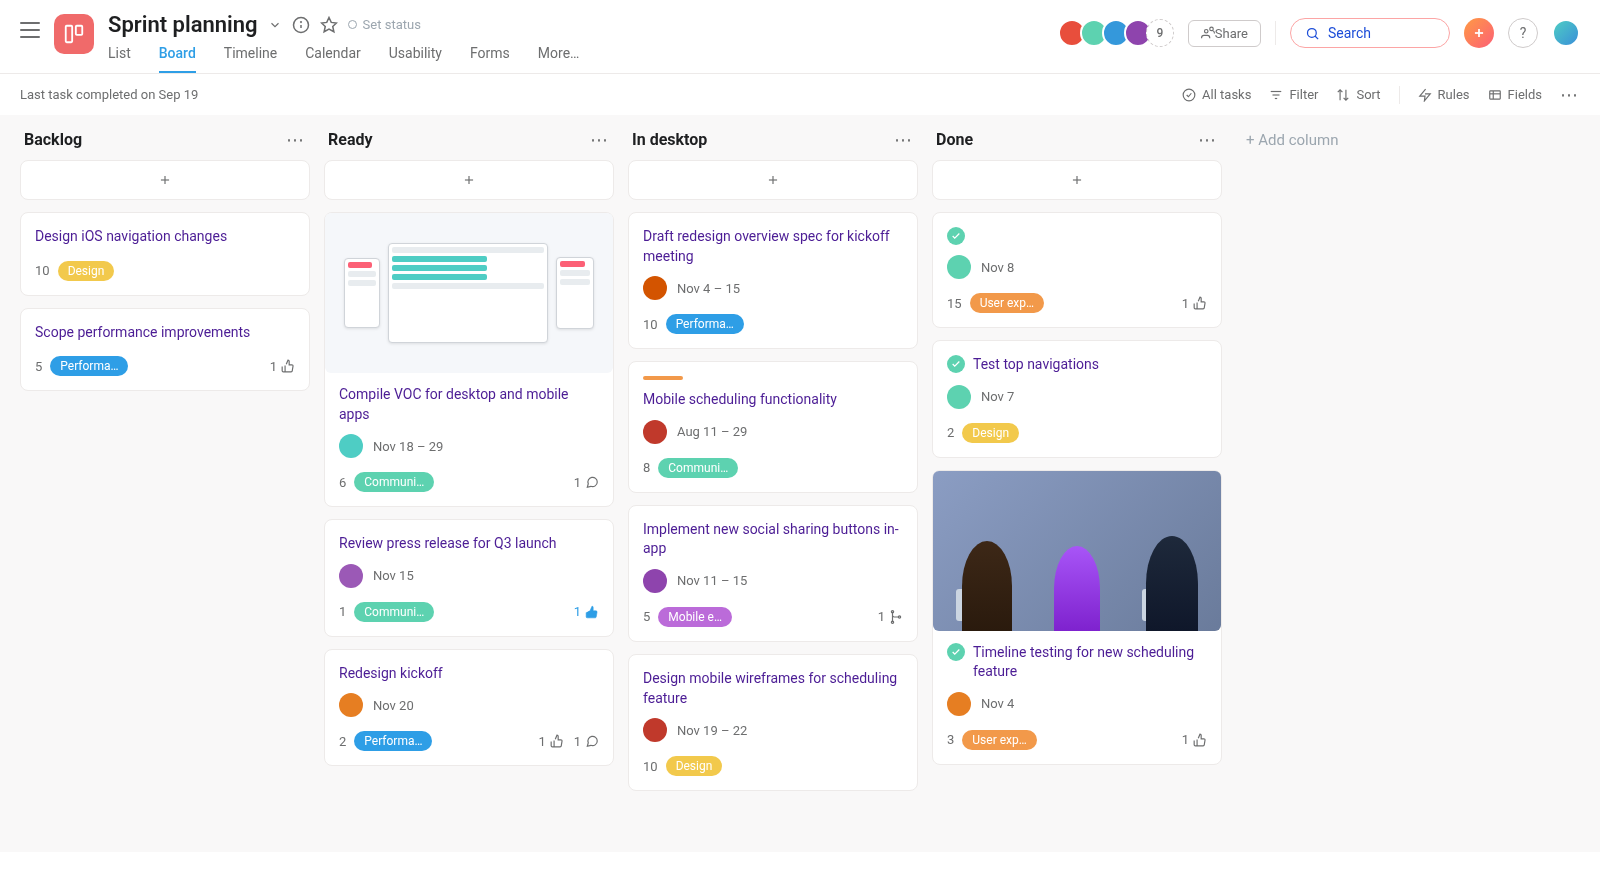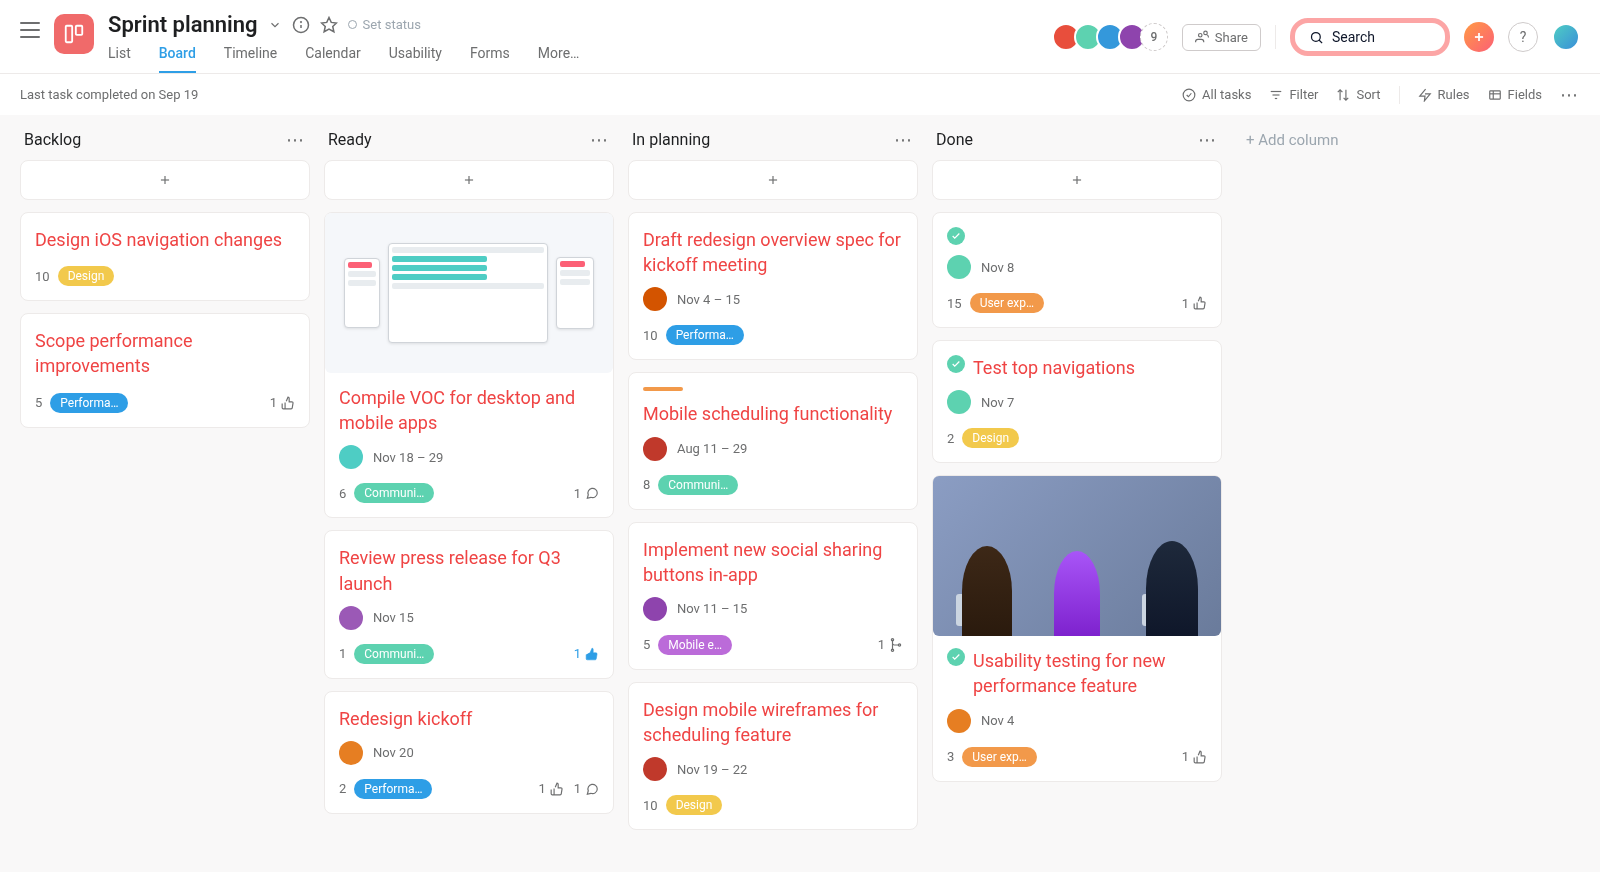--- a/index.html
+++ b/index.html
@@ -17,43 +17,43 @@
 .icon-btn { color: #6d6e6f; cursor: pointer; display: inline-flex; align-items: center; }
 .set-status { color: #9ca6af; font-size: 13px; display: inline-flex; align-items: center; gap: 6px; }
 .status-dot { width: 9px; height: 9px; border: 1.5px solid #9ca6af; border-radius: 50%; }
 .tabs { display: flex; gap: 28px; margin-top: 8px; }
 .tab { color: #6d6e6f; font-size: 14px; padding-bottom: 10px; cursor: pointer; }
 .tab.active { color: #2e9ee6; border-bottom: 2.5px solid #2e9ee6; font-weight: 500; }
 .top-right { display: flex; align-items: center; gap: 14px; margin-top: 6px; }
 .avatars-row { display: flex; align-items: center; }
 .avatar { width: 28px; height: 28px; border-radius: 50%; border: 2px solid #fff; margin-left: -6px; display: flex; align-items: center; justify-content: center; font-size: 11px; color: #fff; font-weight: 500; }
 .avatar-count { background: #fff; border: 1.5px dashed #cfcbcb; color: #6d6e6f; font-size: 12px; }
-.share-btn { display: flex; align-items: center; gap: 6px; border: 1px solid #cfcbcb; border-radius: 6px; padding: 5px 12px; color: #6d6e6f; font-size: 13px; cursor: pointer; }
+.share-btn { display: flex; align-items: center; border: 1px solid #cfcbcb; border-radius: 6px; padding: 5px 12px; color: #6d6e6f; font-size: 13px; cursor: pointer; }
 .vbar { width: 1px; height: 24px; background: #edeae9; }
-.search { display: flex; align-items: center; gap: 8px; border: 5px solid #fca5a5; border-radius: 18px; padding: 6px 14px; width: 160px; color: #0f172a; }
+.search { display: flex; align-items: center; gap: 8px; border: 1px solid #fca5a5; border-radius: 18px; padding: 6px 14px; width: 160px; color: #1d4ed8; }
 .circle-btn { width: 30px; height: 30px; border-radius: 50%; display: flex; align-items: center; justify-content: center; cursor: pointer; }
 .circle-btn.orange { background: linear-gradient(135deg, #ff9a44, #fc6076); color: #fff; }
 .circle-btn.help { border: 1px solid #cfcbcb; color: #6d6e6f; }
 .user-avatar { background: linear-gradient(135deg, #4ecdc4, #3a8fd8); }
 
 
 .subbar { display: flex; align-items: center; justify-content: space-between; padding: 10px 20px; font-size: 13px; color: #6d6e6f; }
 .subbar-right { display: flex; align-items: center; gap: 18px; }
 .tool { display: inline-flex; align-items: center; gap: 6px; cursor: pointer; }
 
 
 .board { display: flex; gap: 14px; padding: 6px 20px 30px 20px; background: #f9f8f8; align-items: flex-start; min-height: calc(100vh - 140px); }
 .column { width: 290px; flex-shrink: 0; }
 .col-header { display: flex; align-items: center; justify-content: space-between; padding: 8px 4px 10px; }
-.col-title { font-size: 16px; font-weight: 400; color: #1e1f21; }
+.col-title { font-size: 16px; font-weight: 700; color: #1e1f21; }
 .more-icon { color: #6d6e6f; cursor: pointer; font-size: 18px; letter-spacing: 2px; }
 .add-card { background: #fff; border: 1px solid #edeae9; border-radius: 8px; height: 40px; display: flex; align-items: center; justify-content: center; color: #6d6e6f; margin-bottom: 12px; cursor: pointer; }
 .add-card svg { width: 14px; height: 14px; }
 .card { background: #fff; border: 1px solid #edeae9; border-radius: 8px; padding: 14px; margin-bottom: 12px; cursor: pointer; }
-.card-title { font-size: 18px; color: #ef4444; line-height: 1.4; }
+.card-title { font-size: 14px; color: #4c1d95; line-height: 1.4; }
 .card-footer { display: flex; align-items: center; justify-content: space-between; margin-top: 14px; }
 .card-left { display: flex; align-items: center; gap: 8px; font-size: 13px; color: #6d6e6f; }
 .card-right { display: flex; align-items: center; gap: 10px; font-size: 13px; color: #6d6e6f; }
 .tag { display: inline-block; padding: 3px 10px; border-radius: 10px; font-size: 12px; color: #fff; max-width: 80px; white-space: nowrap; overflow: hidden; text-overflow: ellipsis; }
 .meta-row { display: flex; align-items: center; gap: 10px; margin-top: 10px; color: #6d6e6f; font-size: 13px; }
 .small-avatar { width: 24px; height: 24px; border-radius: 50%; flex-shrink: 0; }
 .complete-check { width: 18px; height: 18px; border-radius: 50%; background: #5dd2b0; display: inline-flex; align-items: center; justify-content: center; color: #fff; margin-right: 8px; flex-shrink: 0; }
 .card-title-row { display: flex; align-items: flex-start; }
 .add-column { color: #9ca6af; font-size: 15px; padding: 10px; cursor: pointer; white-space: nowrap; }
 .cover { height: 160px; border-radius: 6px; margin: -14px -14px 12px -14px; overflow: hidden; }
@@ -335,21 +335,21 @@
               </svg></span>
             <span class="stat" style="">1 <svg width="14" height="14" viewBox="0 0 24 24" fill="none" stroke="currentColor" stroke-width="2">
                 <path d="M21 12a8 8 0 0 1-11 7.4L4 21l1.6-6A8 8 0 1 1 21 12z"></path>
               </svg></span>
           </div>
         </div>
       </div>
     </div>
     <div class="column">
       <div class="col-header">
-        <span class="col-title">In planning</span>
+        <span class="col-title">In desktop</span>
         <span class="more-icon">⋯</span>
       </div>
       <div class="add-card">
         <svg viewBox="0 0 24 24" stroke="currentColor" stroke-width="2">
           <line x1="12" y1="5" x2="12" y2="19"></line>
           <line x1="5" y1="12" x2="19" y2="12"></line>
         </svg>
       </div>
       <div class="card">
         <div class="card-title-row">
@@ -487,21 +487,21 @@
           <div class="person p1"></div>
           <div class="person p2"></div>
           <div class="person p3"></div>
         </div>
         <div class="card-title-row">
           <span class="complete-check">
             <svg width="10" height="10" viewBox="0 0 24 24" fill="none" stroke="currentColor" stroke-width="3">
               <polyline points="20 6 9 17 4 12"></polyline>
             </svg>
           </span>
-          <span class="card-title">Usability testing for new performance feature</span>
+          <span class="card-title">Timeline testing for new scheduling feature</span>
         </div>
         <div class="meta-row">
           <div class="small-avatar" style="background:#e67e22"></div>
           <span>Nov 4</span>
         </div>
         <div class="card-footer">
           <div class="card-left">
             <span>3</span>
             <span class="tag" style="background:#f2994a">User exp…</span>
           </div>

